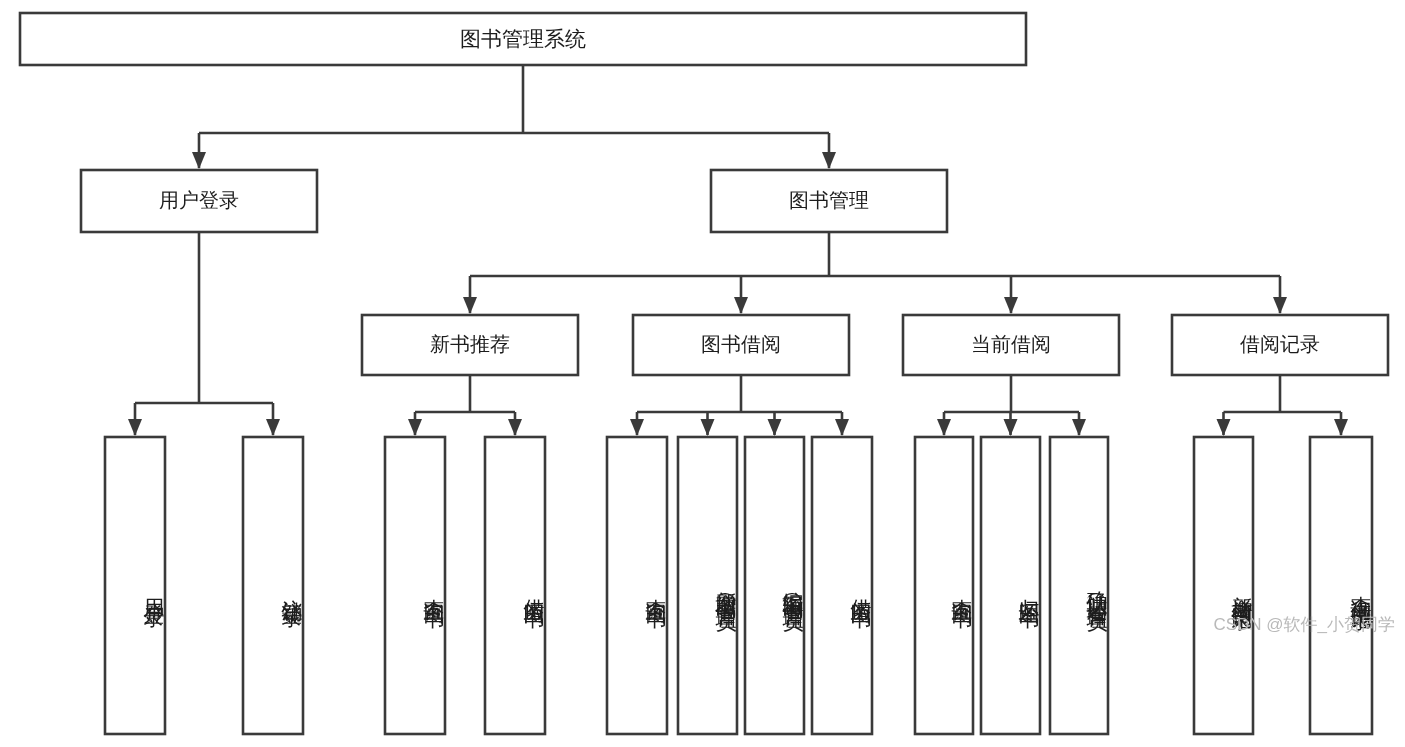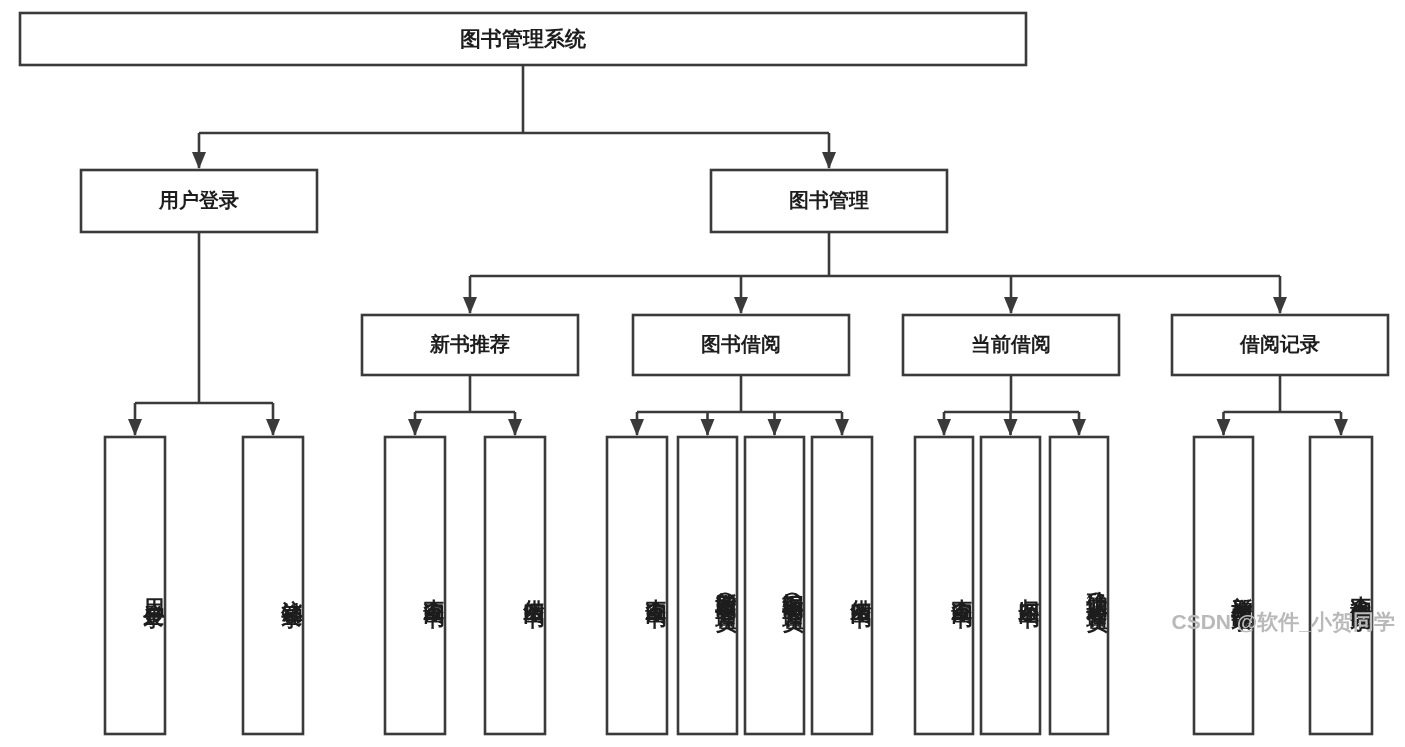--- a/index.html
+++ b/index.html
@@ -11,21 +11,20 @@
     width: 1405px;
     height: 747px;
     font-family: "Liberation Sans", "DejaVu Sans", sans-serif;
     overflow: hidden;
     position: relative;
   }
   #diagram-root {
     position: relative;
     width: 1405px;
     height: 644px;
-    font-weight: bold;
   }
   svg.diagram-svg {
     position: absolute;
     top: 0;
     left: 0;
     width: 1405px;
     height: 747px;
   }
   .node-box {
     fill: #ffffff;
@@ -64,21 +63,21 @@
     align-items: flex-start;
     justify-content: center;
     white-space: nowrap;
     pointer-events: none;
   }
   .watermark {
     position: absolute;
     right: 10px;
     bottom: 8px;
     font-family: "Liberation Sans", "DejaVu Sans", sans-serif;
-    font-size: 21px;
+    font-size: 17px;
     color: #b9b9b9;
     white-space: nowrap;
     user-select: none;
   }
 </style>
 </head>
 <body>
 
 <div id="diagram-root">
 

